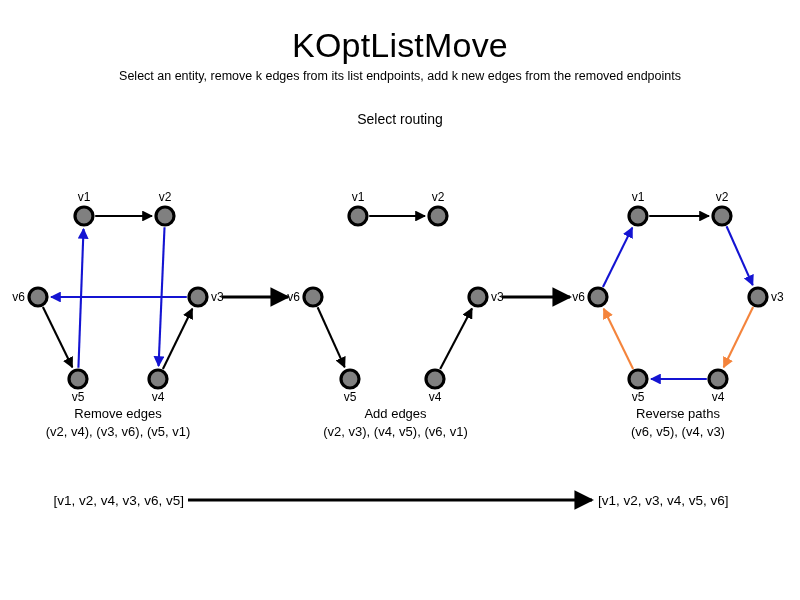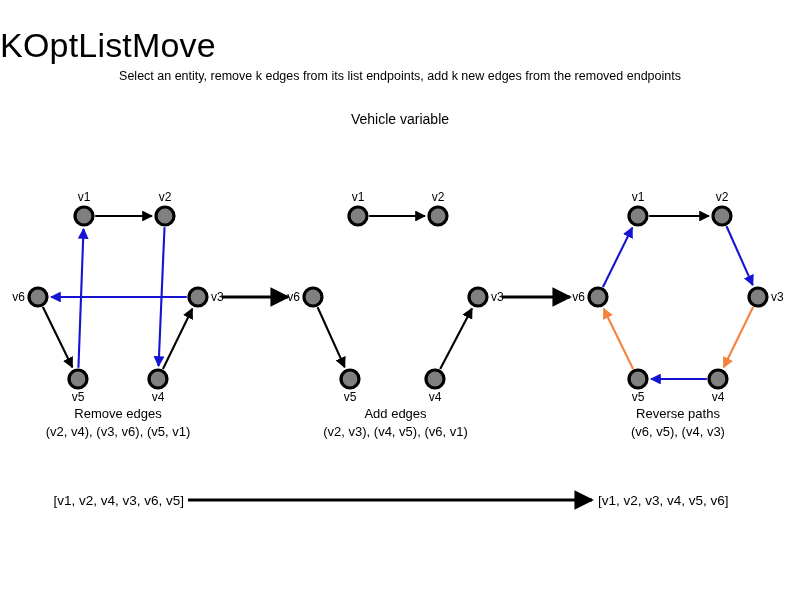--- a/index.html
+++ b/index.html
@@ -20,21 +20,21 @@
     left: 0;
     top: 0;
     width: 800px;
     height: 600px;
   }
   .title {
     position: absolute;
     left: 0;
     top: 26px;
     width: 800px;
-    text-align: left;
+    text-align: center;
     font-size: 34px;
     font-weight: 400;
     letter-spacing: 0.2px;
   }
   .subtitle {
     position: absolute;
     left: 0;
     top: 69px;
     width: 800px;
     text-align: center;
@@ -66,21 +66,21 @@
 </style>
 </head>
 <body>
 
 <div id="stage">
 
   <div class="title">KOptListMove</div>
 
   <div class="subtitle">Select an entity, remove k edges from its list endpoints, add k new edges from the removed endpoints</div>
 
-  <div class="section-label">Vehicle variable</div>
+  <div class="section-label">Select routing</div>
 
   <svg class="diagram" id="svg-root" viewBox="0 0 800 600">
     <defs>
       <marker id="ah-black" viewBox="0 0 10 10" refX="9" refY="5" markerWidth="5.2" markerHeight="5.2" orient="auto-start-reverse">
         <path d="M 0 0 L 10 5 L 0 10 z" fill="#000000"></path>
       </marker>
       <marker id="ah-blue" viewBox="0 0 10 10" refX="9" refY="5" markerWidth="5.2" markerHeight="5.2" orient="auto-start-reverse">
         <path d="M 0 0 L 10 5 L 0 10 z" fill="#1414D2"></path>
       </marker>
       <marker id="ah-orange" viewBox="0 0 10 10" refX="9" refY="5" markerWidth="5.2" markerHeight="5.2" orient="auto-start-reverse">

